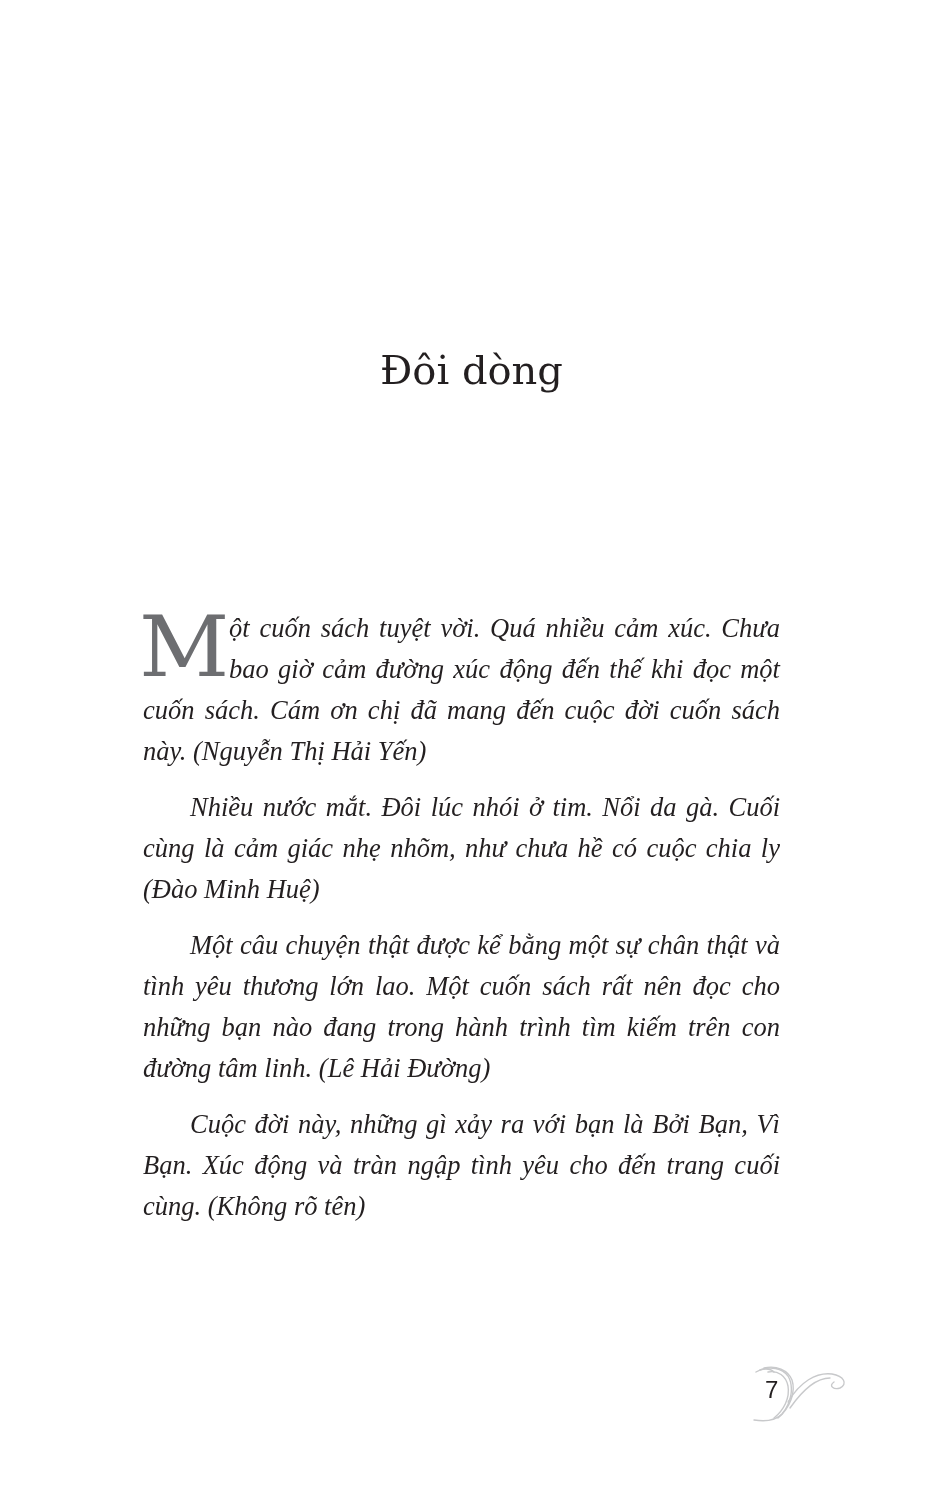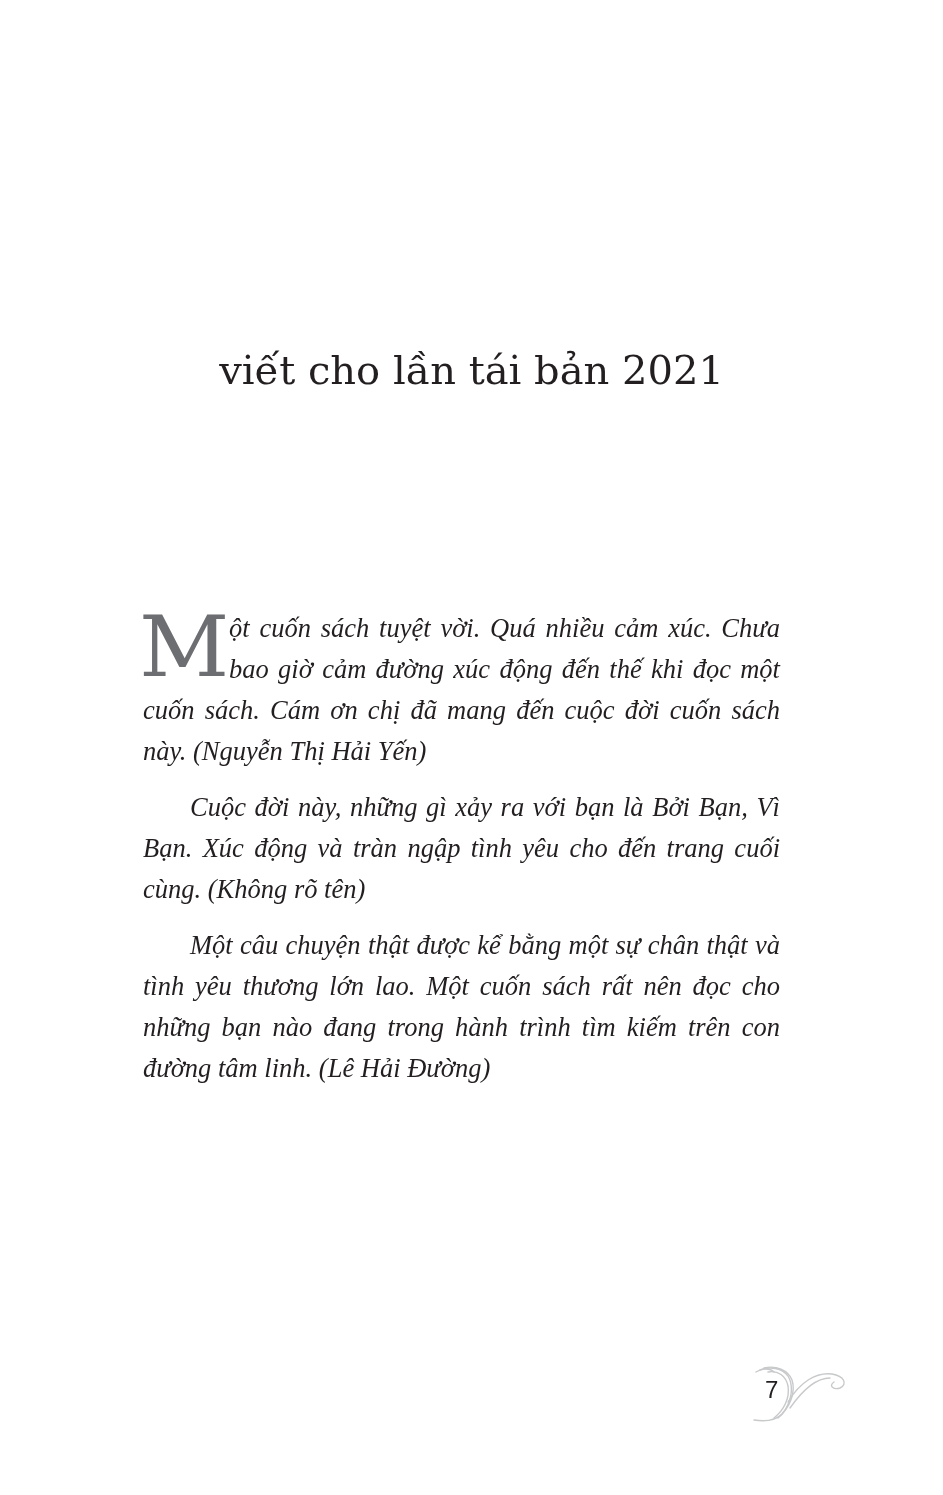--- a/index.html
+++ b/index.html
@@ -77,27 +77,28 @@
     .ornament {
       position: absolute;
       left: 0;
       top: 0;
     }
   </style>
 </head>
 <body>
 
 <div class="title">
-  <span class="line">viết cho lần tái bản 2021</span>
+  <span class="line">Đôi dòng</span>
 </div>
 
 <div class="body-text">
   <p class="para first"><span class="dropcap">M</span><span>ột cuốn sách tuyệt vời. Quá nhiều cảm xúc. Chưa bao giờ cảm đường xúc động đến thế khi đọc một cuốn sách. Cám ơn chị đã mang đến cuộc đời cuốn sách này. (Nguyễn Thị Hải Yến)</span></p>
+  <p class="para">Nhiều nước mắt. Đôi lúc nhói ở tim. Nổi da gà. Cuối cùng là cảm giác nhẹ nhõm, như chưa hề có cuộc chia ly (Đào Minh Huệ)</p>
+  <p class="para">Một câu chuyện thật được kể bằng một sự chân thật và tình yêu thương lớn lao. Một cuốn sách rất nên đọc cho những bạn nào đang trong hành trình tìm kiếm trên con đường tâm linh. (Lê Hải Đường)</p>
   <p class="para">Cuộc đời này, những gì xảy ra với bạn là Bởi  Bạn, Vì Bạn. Xúc động và tràn ngập tình yêu cho đến trang cuối cùng. (Không rõ tên)</p>
-  <p class="para">Một câu chuyện thật được kể bằng một sự chân thật và tình yêu thương lớn lao. Một cuốn sách rất nên đọc cho những bạn nào đang trong hành trình tìm kiếm trên con đường tâm linh. (Lê Hải Đường)</p>
 </div>
 
 <div class="page-footer">
   <svg class="ornament" width="110" height="64" viewBox="0 0 110 64">
     <g fill="none" stroke="#c8c9cb" stroke-width="1.4" stroke-linecap="round">
       <path d="M12 8 C 22 4, 34 6, 40 14 C 46 24, 44 40, 34 52 C 28 58, 18 60, 6 58"></path>
       <path d="M16 6 C 28 3, 40 8, 44 18 C 48 30, 42 46, 30 56"></path>
       <path d="M20 10 C 30 8, 38 14, 40 24 C 42 36, 36 48, 26 56"></path>
       <path d="M40 40 C 52 20, 68 10, 84 12 C 96 14, 100 22, 92 26 C 86 28, 80 24, 86 20"></path>
       <path d="M42 46 C 56 26, 70 16, 82 16"></path>

